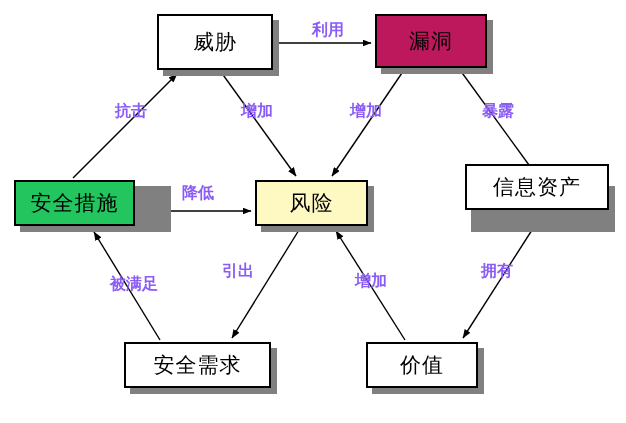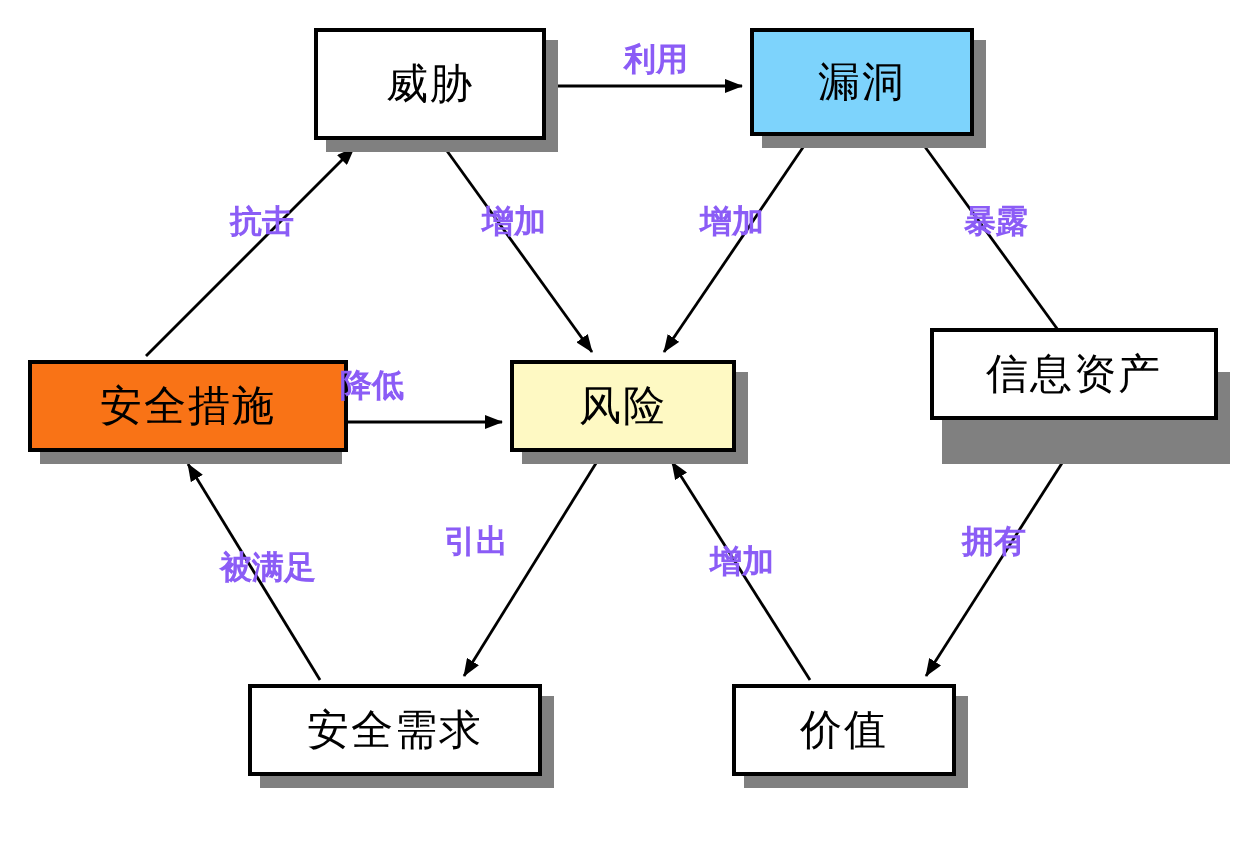--- a/index.html
+++ b/index.html
@@ -91,24 +91,24 @@
       <div class="node-shadow" style="left: 20px; top: 186px; width: 151px; height: 46px; background: rgb(128, 128, 128);"></div>
       <div class="node-shadow" style="left: 261px; top: 186px; width: 113px; height: 46px; background: rgb(128, 128, 128);"></div>
       <div class="node-shadow" style="left: 471px; top: 186px; width: 144px; height: 46px; background: rgb(128, 128, 128);"></div>
       <div class="node-shadow" style="left: 130px; top: 348px; width: 147px; height: 46px; background: rgb(128, 128, 128);"></div>
       <div class="node-shadow" style="left: 372px; top: 348px; width: 112px; height: 46px; background: rgb(128, 128, 128);"></div>
     </div>
   <div id="node-layer">
       <div class="node" style="left: 157px; top: 14px; width: 116px; height: 56px; background: rgb(255, 255, 255); border-color: rgb(0, 0, 0);">
         <span class="node-label">威胁</span>
       </div>
-      <div class="node" style="left: 375px; top: 14px; width: 112px; height: 54px; background: #7dd3fc; border-color: rgb(0, 0, 0);">
+      <div class="node" style="left: 375px; top: 14px; width: 112px; height: 54px; background: #be185d; border-color: rgb(0, 0, 0);">
         <span class="node-label">漏洞</span>
       </div>
-      <div class="node" style="left: 14px; top: 180px; width: 160px; height: 46px; background: #f97316; border-color: rgb(0, 0, 0);">
+      <div class="node" style="left: 14px; top: 180px; width: 121px; height: 46px; background: #22c55e; border-color: rgb(0, 0, 0);">
         <span class="node-label">安全措施</span>
       </div>
       <div class="node" style="left: 255px; top: 180px; width: 113px; height: 46px; background: #fef9c3; border-color: rgb(0, 0, 0);">
         <span class="node-label">风险</span>
       </div>
       <div class="node" style="left: 465px; top: 164px; width: 144px; height: 46px; background: rgb(255, 255, 255); border-color: rgb(0, 0, 0);">
         <span class="node-label">信息资产</span>
       </div>
       <div class="node" style="left: 124px; top: 342px; width: 147px; height: 46px; background: rgb(255, 255, 255); border-color: rgb(0, 0, 0);">
         <span class="node-label">安全需求</span>
@@ -116,20 +116,20 @@
       <div class="node" style="left: 366px; top: 342px; width: 112px; height: 46px; background: rgb(255, 255, 255); border-color: rgb(0, 0, 0); text-align: right;">
         <span class="node-label">价值</span>
       </div>
     </div>
   <div id="edge-label-layer">
       <span class="edge-label" style="left: 312px; top: 22px;">利用</span>
       <span class="edge-label" style="left: 115px; top: 103px;">抗击</span>
       <span class="edge-label" style="left: 241px; top: 103px;">增加</span>
       <span class="edge-label" style="left: 350px; top: 103px;">增加</span>
       <span class="edge-label" style="left: 482px; top: 103px;">暴露</span>
-      <span class="edge-label" style="left: 170px; top: 185px;">降低</span>
+      <span class="edge-label" style="left: 182px; top: 185px;">降低</span>
       <span class="edge-label" style="left: 110px; top: 276px;">被满足</span>
       <span class="edge-label" style="left: 222px; top: 263px;">引出</span>
       <span class="edge-label" style="left: 355px; top: 273px;">增加</span>
       <span class="edge-label" style="left: 481px; top: 263px;">拥有</span>
     </div>
 
 </div>
 
 </body></html>

